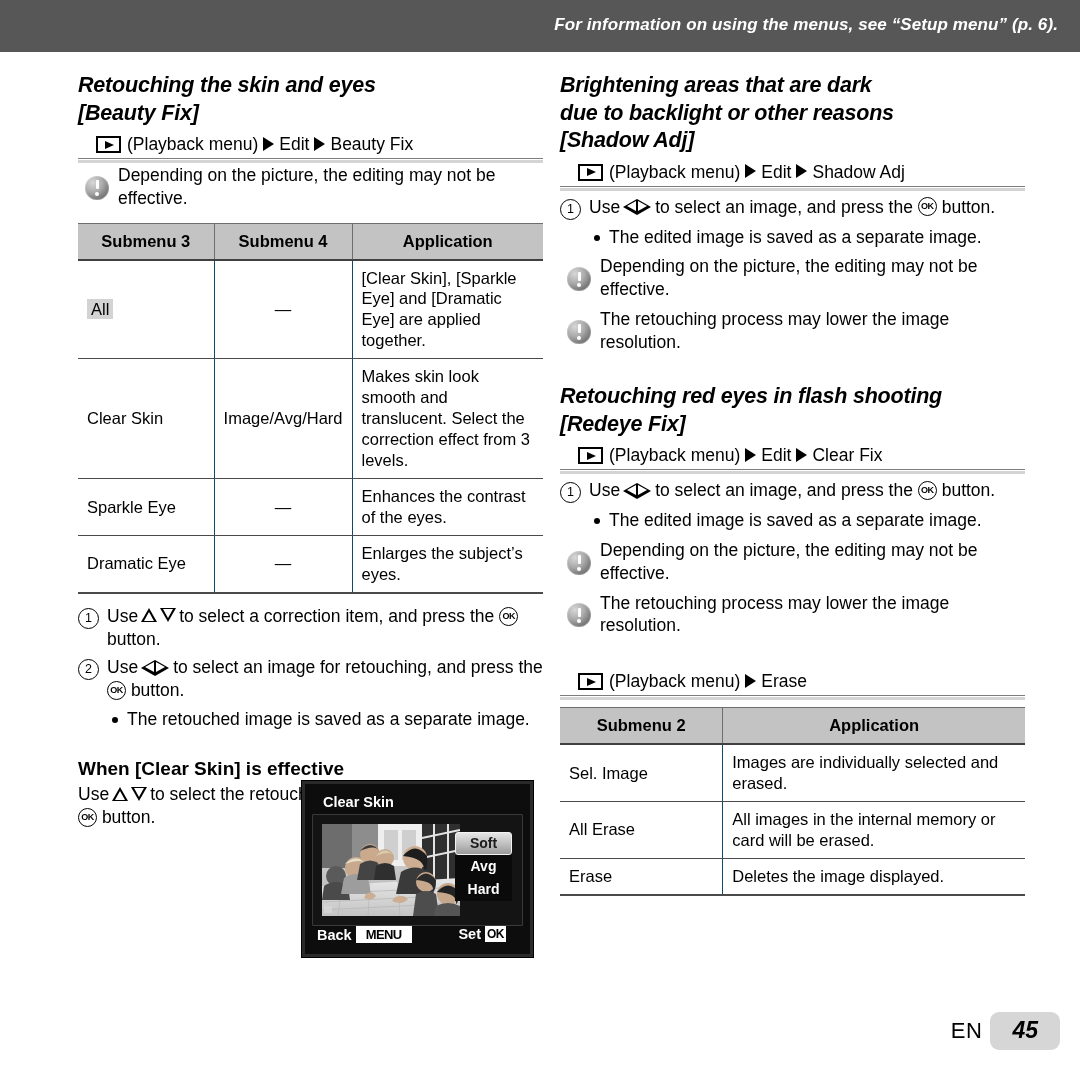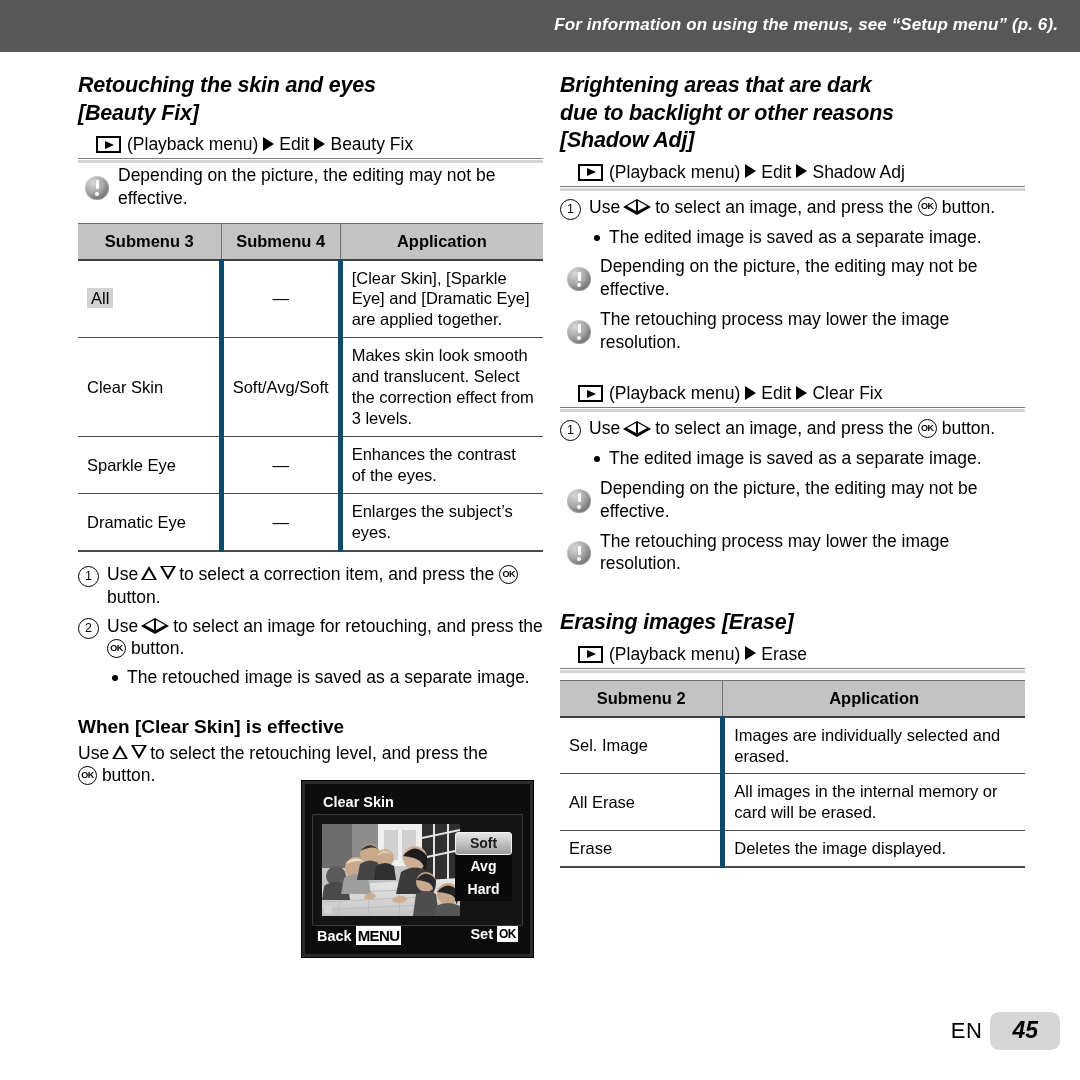--- a/index.html
+++ b/index.html
@@ -168,21 +168,21 @@
     text-align: center;
     border-bottom: 2px solid #404040;
     border-right: 1px solid #6e6e6e;
     border-top: 1px solid #6e6e6e;
   }
   table.spec th:last-child { border-right: none; }
   table.spec td {
     padding: 7px 9px;
     vertical-align: middle;
     border-bottom: 1px solid #4a4a4a;
-    border-right: 5px solid #0c4a6e;
+    border-right: 1px solid #0c4a6e;
     line-height: 1.27;
   }
   table.spec td:last-child { border-right: none; }
   table.spec td.dash { text-align: center; }
   table.spec tr:last-child td { border-bottom: 2px solid #4a4a4a; }
   .cell-hl {
     background: #d3d3d3;
     padding: 1px 4px;
   }
 
@@ -371,37 +371,37 @@
   .lcd-opt.sel {
     color: #1a1a1a;
     background: linear-gradient(#e6e6e6, #9a9a9a);
     border: 1px solid #f2f2f2;
     border-radius: 3px;
     box-sizing: border-box;
     line-height: 21px;
   }
   .lcd-foot {
     position: absolute;
-    left: 0; right: 0; bottom: 6px;
+    left: 0; right: 12px; bottom: 6px;
     height: 22px;
   }
   .lcd-foot .lf { position: absolute; left: 12px; top: 0; display: flex; align-items: center; }
   .lcd-foot .rt { position: absolute; right: 12px; top: 0; display: flex; align-items: center; }
   .lcd-foot .lbl {
     color: #fff;
     font-size: 14.5px;
     font-weight: bold;
     margin-right: 4px;
   }
   .badge {
     background: #ffffff;
     color: #000000;
-    font-size: 15px;
-    font-weight: bold;
-    padding: 2px 2px;
+    font-size: 13px;
+    font-weight: bold;
+    padding: 2px 10px;
     line-height: 1;
     letter-spacing: -0.6px;
     display: inline-block;
   }
   .badge.ok { font-size: 12px; padding: 2px 2px; letter-spacing: -0.5px; }
 
   
   .footer {
     position: absolute;
     right: 20px;
@@ -470,21 +470,21 @@
       </tr>
     </thead>
     <tbody>
       <tr>
         <td><span class="cell-hl">All</span></td>
         <td class="dash">—</td>
         <td>[Clear Skin], [Sparkle Eye] and [Dramatic Eye] are applied together.</td>
       </tr>
       <tr>
         <td>Clear Skin</td>
-        <td class="dash">Soft/Avg/Soft</td>
+        <td class="dash">Image/Avg/Hard</td>
         <td>Makes skin look smooth and translucent. Select the correction effect from 3 levels.</td>
       </tr>
       <tr>
         <td>Sparkle Eye</td>
         <td class="dash">—</td>
         <td>Enhances the contrast of the eyes.</td>
       </tr>
       <tr>
         <td>Dramatic Eye</td>
         <td class="dash">—</td>
@@ -642,20 +642,24 @@
     <span class="bubble"></span>
     <span class="ntext">Depending on the picture, the editing may not be effective.</span>
   </div>
   <div class="note">
     <span class="bubble"></span>
     <span class="ntext">The retouching process may lower the image resolution.</span>
   </div>
 
   <div style="height:30px"></div>
 
+  <h2 class="sect">
+    <span>Retouching red eyes in flash shooting</span><br>
+    <span>[Redeye Fix]</span>
+  </h2>
 
   <div class="path">
     <span class="ic-playback"></span>
     <span>(Playback menu)</span>
     <span class="ic-tri"></span>
     <span>Edit</span>
     <span class="ic-tri"></span>
     <span>Clear Fix</span>
     <span class="rule-wrap">
         <span class="r1"></span>
@@ -678,21 +682,20 @@
     <span class="bubble"></span>
     <span class="ntext">Depending on the picture, the editing may not be effective.</span>
   </div>
   <div class="note">
     <span class="bubble"></span>
     <span class="ntext">The retouching process may lower the image resolution.</span>
   </div>
 
   <div style="height:34px"></div>
 
-  <h2 class="sect">Erasing images [Erase]</h2>
 
   <div class="path">
     <span class="ic-playback"></span>
     <span>(Playback menu)</span>
     <span class="ic-tri"></span>
     <span>Erase</span>
     <span class="rule-wrap">
         <span class="r1"></span>
         <span class="r2"></span>
       </span>

